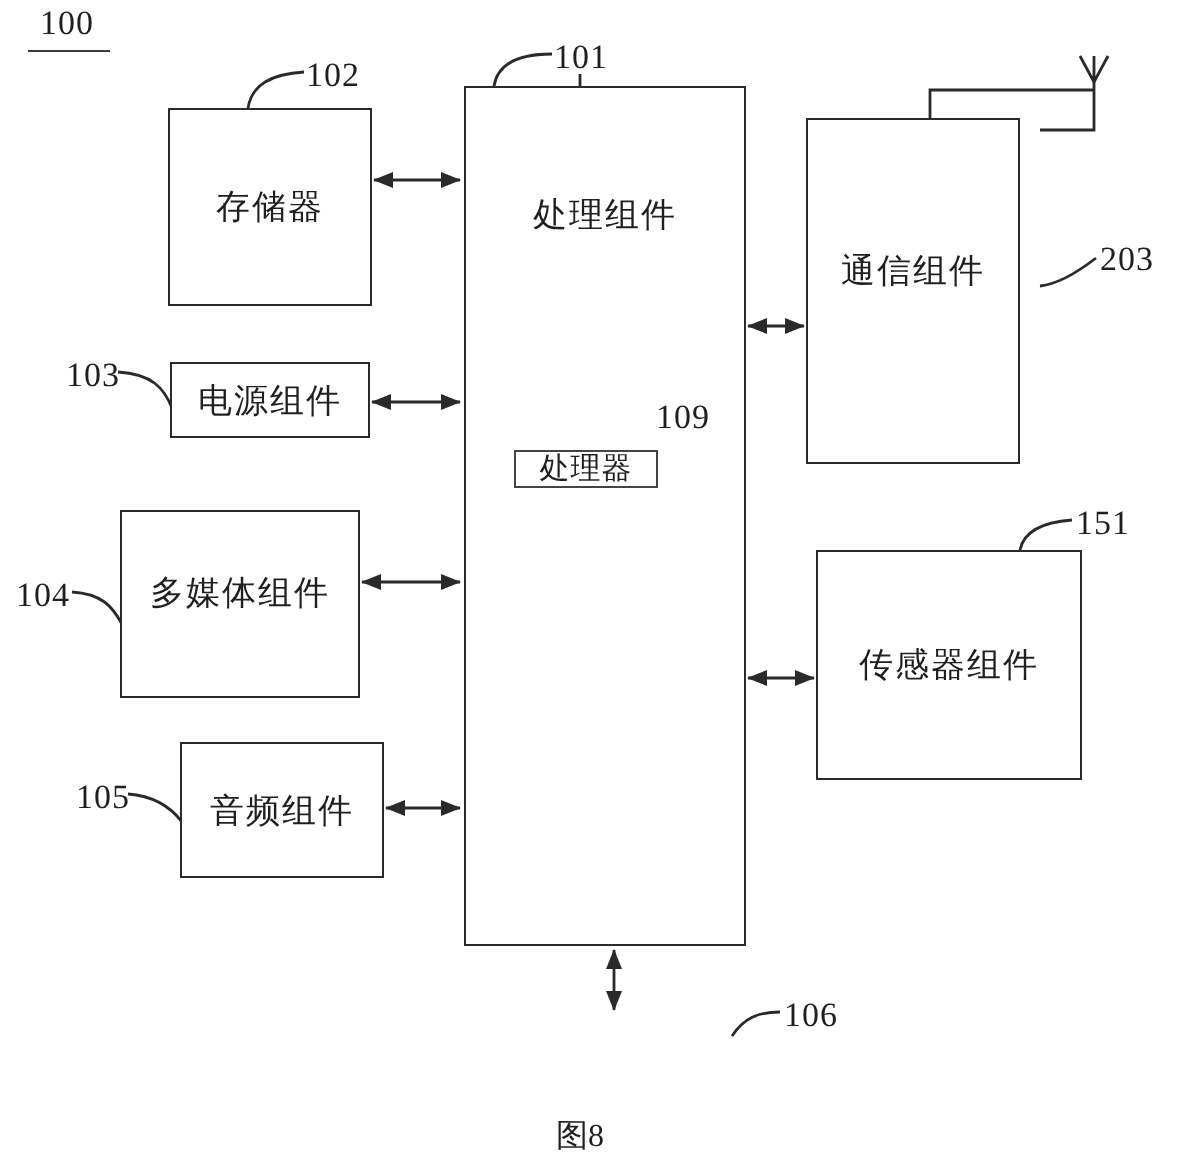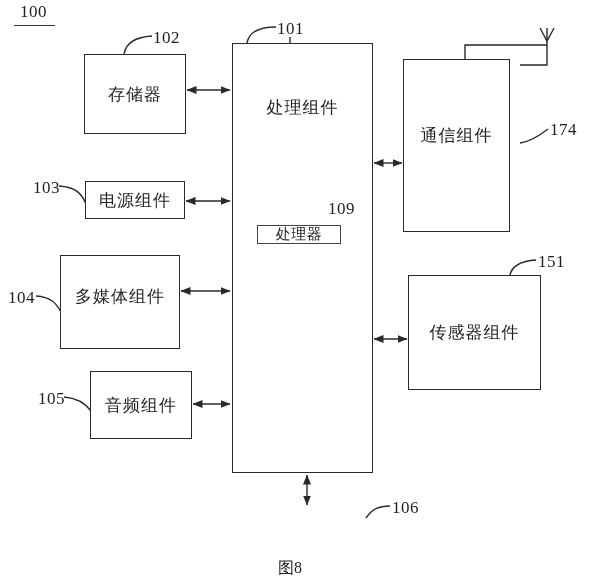--- a/index.html
+++ b/index.html
@@ -56,29 +56,29 @@
       <path d="M510,275 C512,265 522,261 536,260"></path>
       <path d="M520,143 C529,142 539,136 548,129"></path>
 
       <path d="M465,59 L465,45 L547,45"></path>
       <path d="M547,40 L547,65 L520,65"></path>
 
       <path d="M540,28 L547,41 L554,28 M547,28 L547,41"></path>
     </g>
   </svg>
 
-  <div class="blk" style="left:84px; top:54px; width:102px; height:80px;">
+  <div class="blk" style="left:84px; top:54px; width:102px; height:99px;">
     <span>存储器</span>
   </div>
 
   <div class="blk" style="left:232px; top:43px; width:141px; height:430px; align-items:flex-start;">
     <span style="padding-top:52px;">处理组件</span>
   </div>
 
-  <div class="blk small" style="left:257px; top:225px; width:84px; height:19px; border-color:#444;">
+  <div class="blk small" style="left:257px; top:225px; width:72px; height:19px; border-color:#444;">
     <span>处理器</span>
   </div>
 
   <div class="blk" style="left:85px; top:181px; width:100px; height:38px;">
     <span>电源组件</span>
   </div>
 
   <div class="blk" style="left:60px; top:255px; width:120px; height:94px; padding-bottom:12px;">
     <span>多媒体组件</span>
   </div>
@@ -97,17 +97,17 @@
 
 
   <span class="ref" style="left:153px; top:28px;">102</span>
   <span class="ref" style="left:277px; top:19px;text-align:right;">101</span>
   <span class="ref" style="left:328px; top:199px;">109</span>
   <span class="ref" style="left:33px;  top:178px;">103</span>
   <span class="ref" style="left:8px;   top:288px;">104</span>
   <span class="ref" style="left:38px;  top:389px;">105</span>
   <span class="ref" style="left:392px; top:498px;">106</span>
   <span class="ref" style="left:538px; top:252px;">151</span>
-  <span class="ref" style="left:550px; top:120px;">174</span>
+  <span class="ref" style="left:550px; top:120px;">203</span>
 
   <div id="caption">图8</div>
 
 </div>
 
 </body></html>

